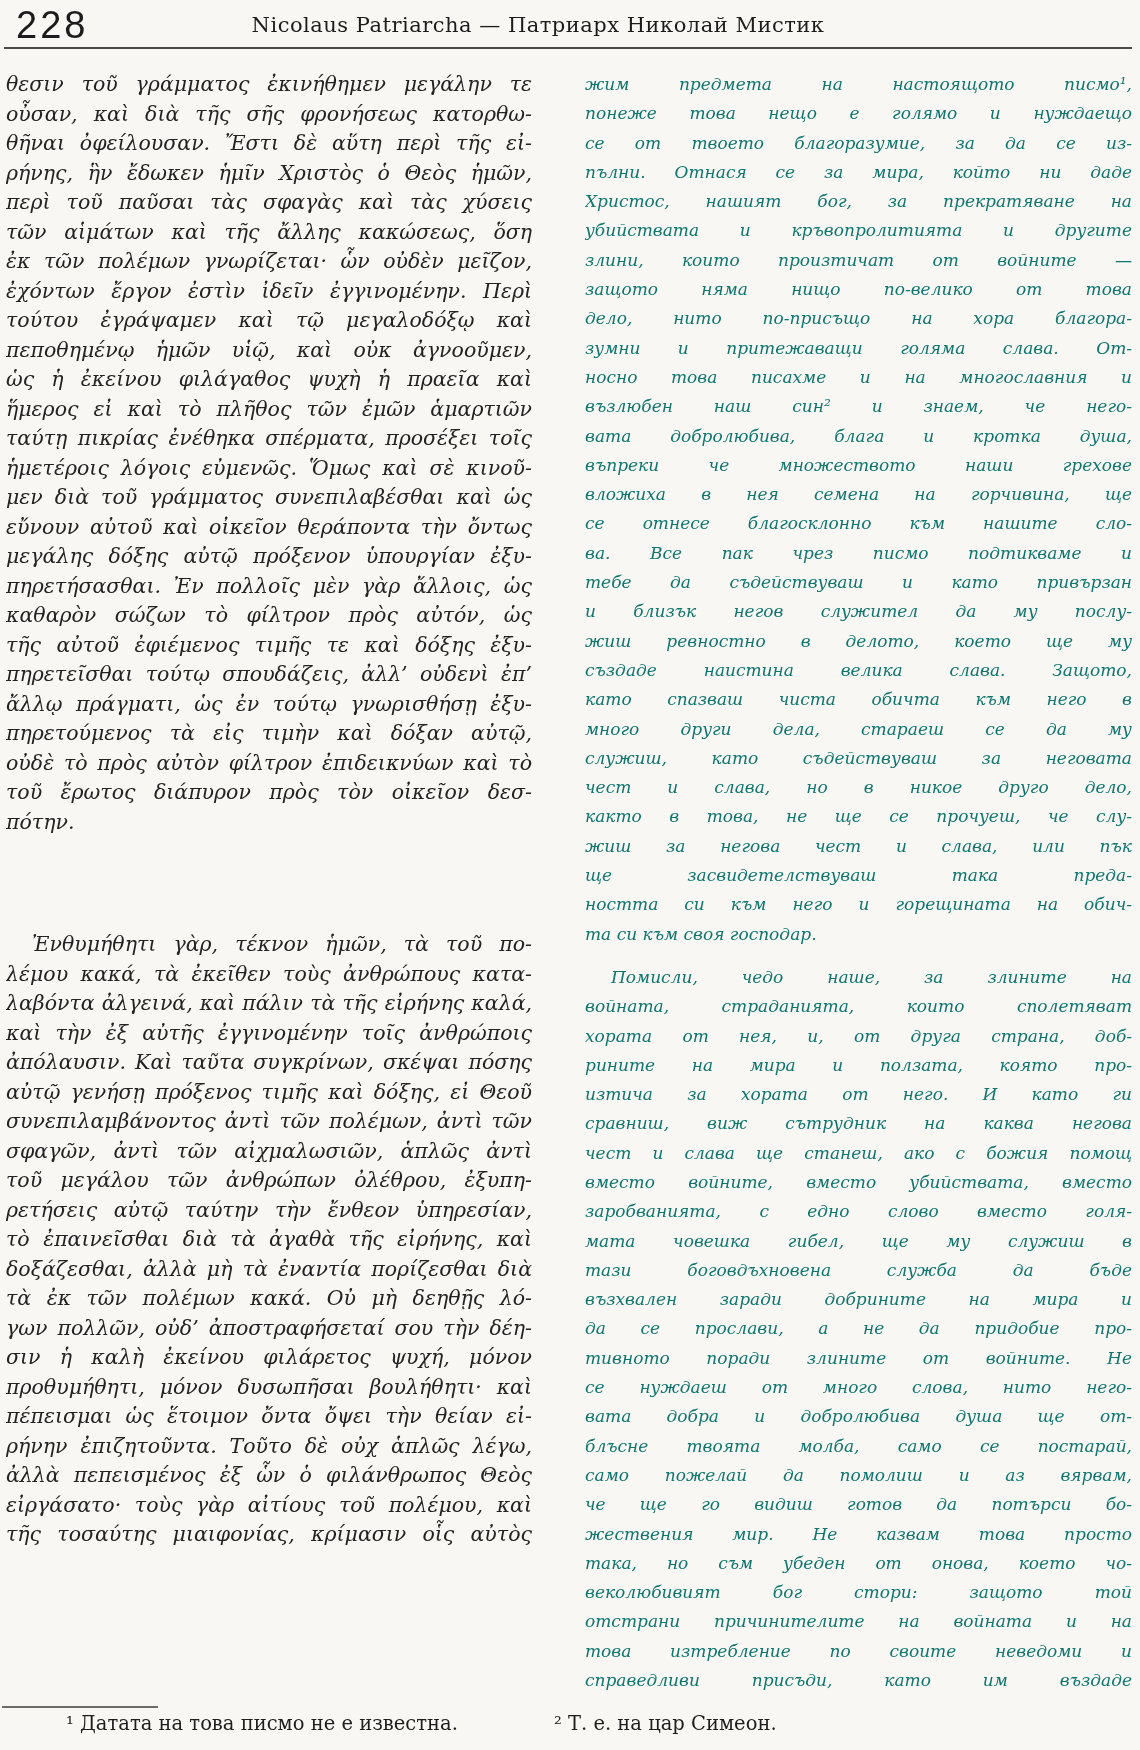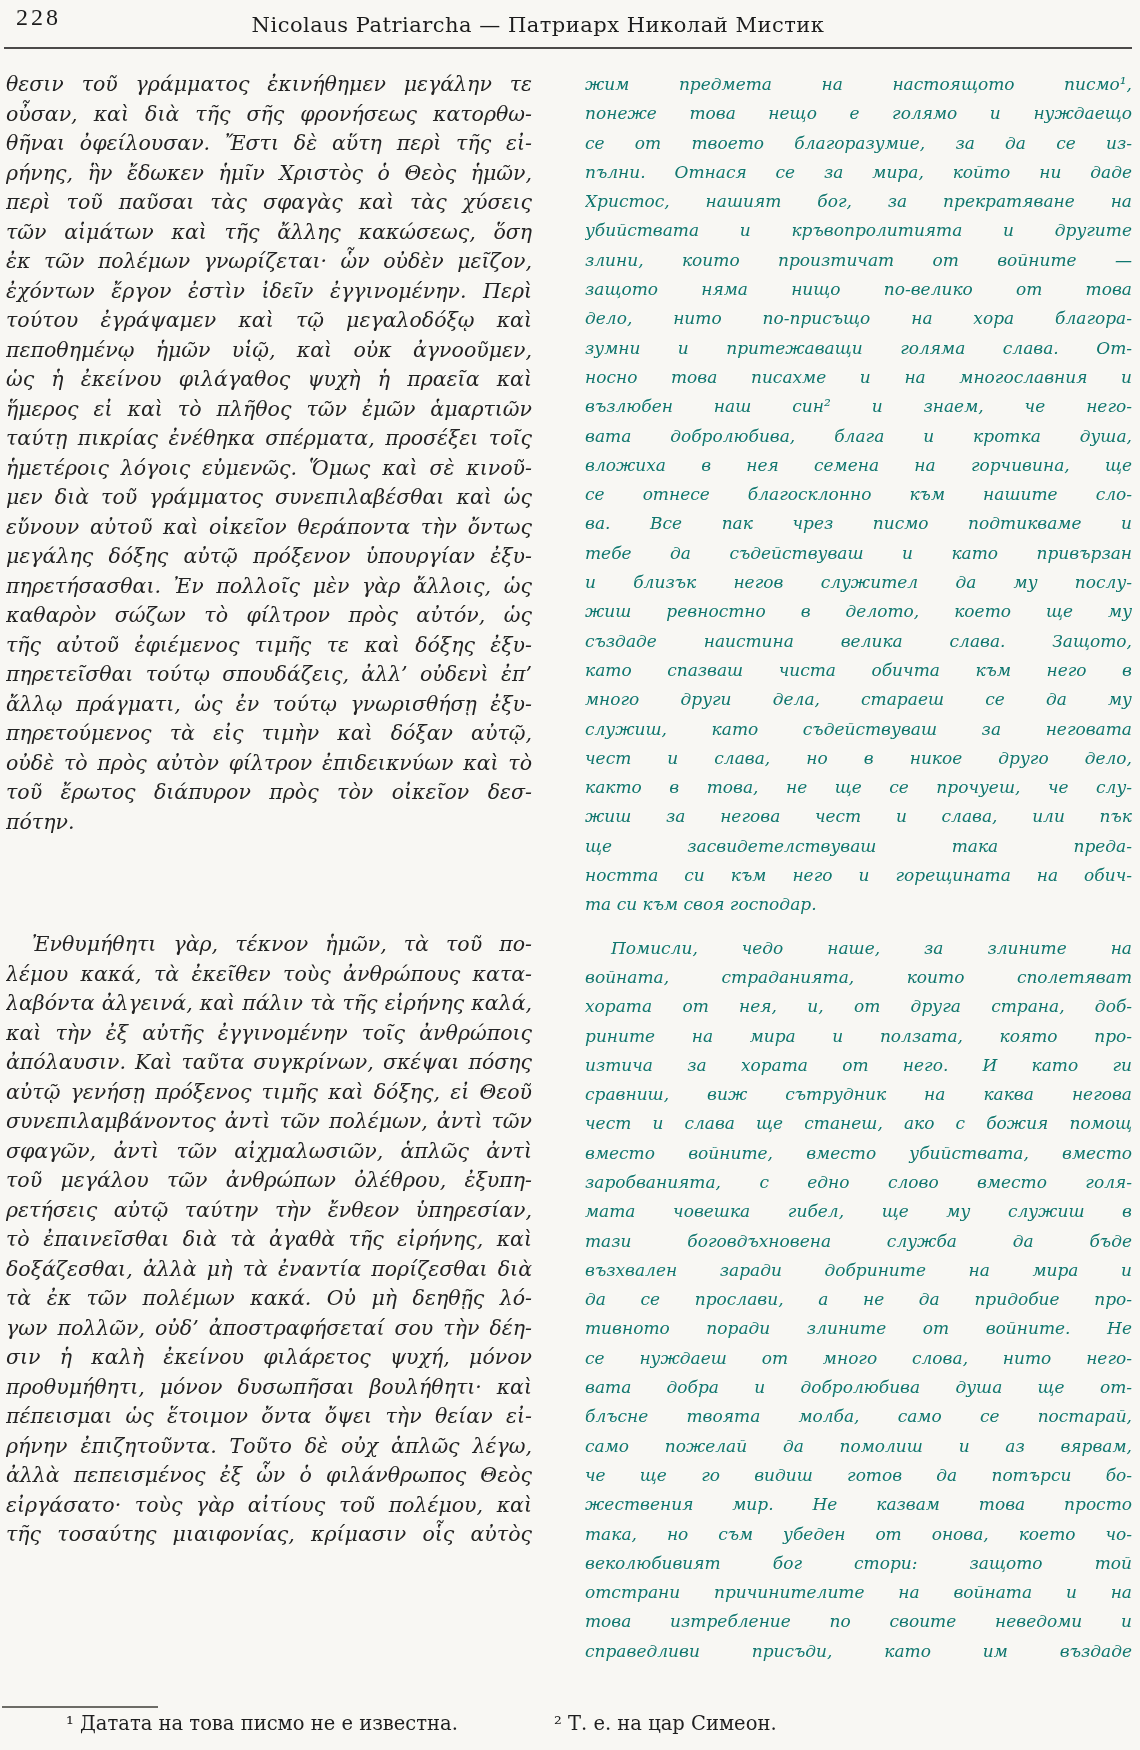--- a/index.html
+++ b/index.html
@@ -4,21 +4,21 @@
 <style>
   html,body{margin:0;padding:0;}
   body{
     width:1140px;height:1750px;position:relative;overflow:hidden;
     background:#f8f7f3;color:#1c1c1c;
     font-family:"DejaVu Serif","Liberation Serif",serif;
   }
   .page{position:absolute;inset:0;}
   .page-number{
     position:absolute;left:16px;top:4px;
-    font-size:24px;letter-spacing:3px;font-family:Liberation Serif, serif;
+    font-size:38px;letter-spacing:3px;font-family:Liberation Sans, sans-serif;
   }
   .running-title{
     position:absolute;left:0;right:90px;top:13px;text-align:center;
     font-size:21px;letter-spacing:0.5px;white-space:nowrap;margin-left:26px;
   }
   .header-rule{
     position:absolute;left:4px;top:47px;width:1128px;height:0;
     border-top:2px solid #2e2c2a;opacity:.85;
   }
   .column{position:absolute;text-align:justify;}
@@ -125,20 +125,21 @@
         <div class="line">пълни. Отнася се за мира, който ни даде</div>
         <div class="line">Христос, нашият бог, за прекратяване на</div>
         <div class="line">убийствата и кръвопролитията и другите</div>
         <div class="line">злини, които произтичат от войните —</div>
         <div class="line">защото няма нищо по-велико от това</div>
         <div class="line">дело, нито по-присъщо на хора благора-</div>
         <div class="line">зумни и притежаващи голяма слава. От-</div>
         <div class="line">носно това писахме и на многославния и</div>
         <div class="line">възлюбен наш син² и знаем, че него-</div>
         <div class="line">вата добролюбива, блага и кротка душа,</div>
+        <div class="line">въпреки че множеството наши грехове</div>
         <div class="line">вложиха в нея семена на горчивина, ще</div>
         <div class="line">се отнесе благосклонно към нашите сло-</div>
         <div class="line">ва. Все пак чрез писмо подтикваме и</div>
         <div class="line">тебе да съдействуваш и като привързан</div>
         <div class="line">и близък негов служител да му послу-</div>
         <div class="line">жиш ревностно в делото, което ще му</div>
         <div class="line">създаде наистина велика слава. Защото,</div>
         <div class="line">като спазваш чиста обичта към него в</div>
         <div class="line">много други дела, стараеш се да му</div>
         <div class="line">служиш, като съдействуваш за неговата</div>

